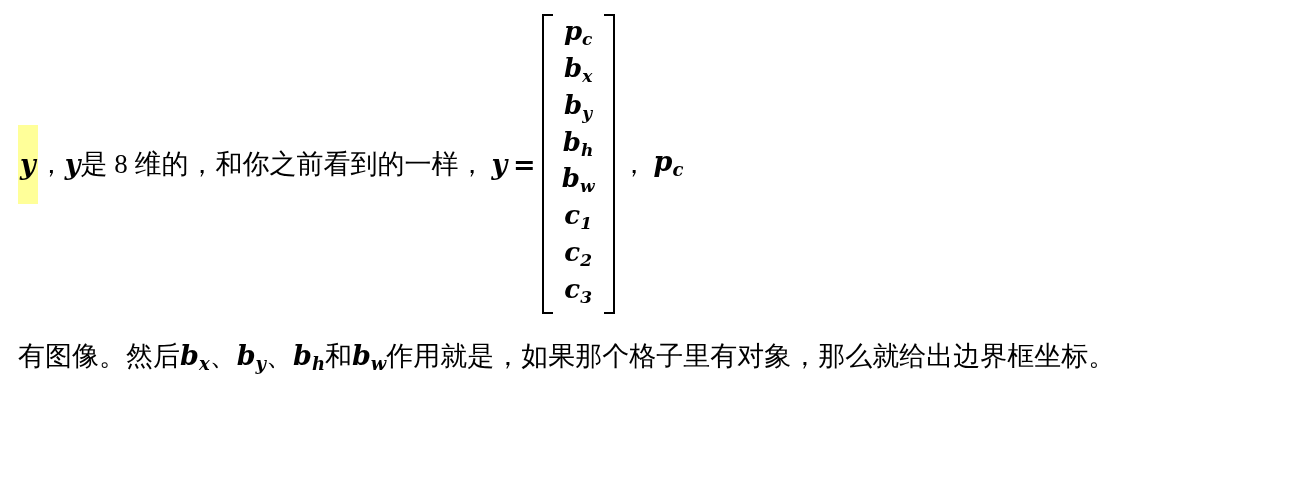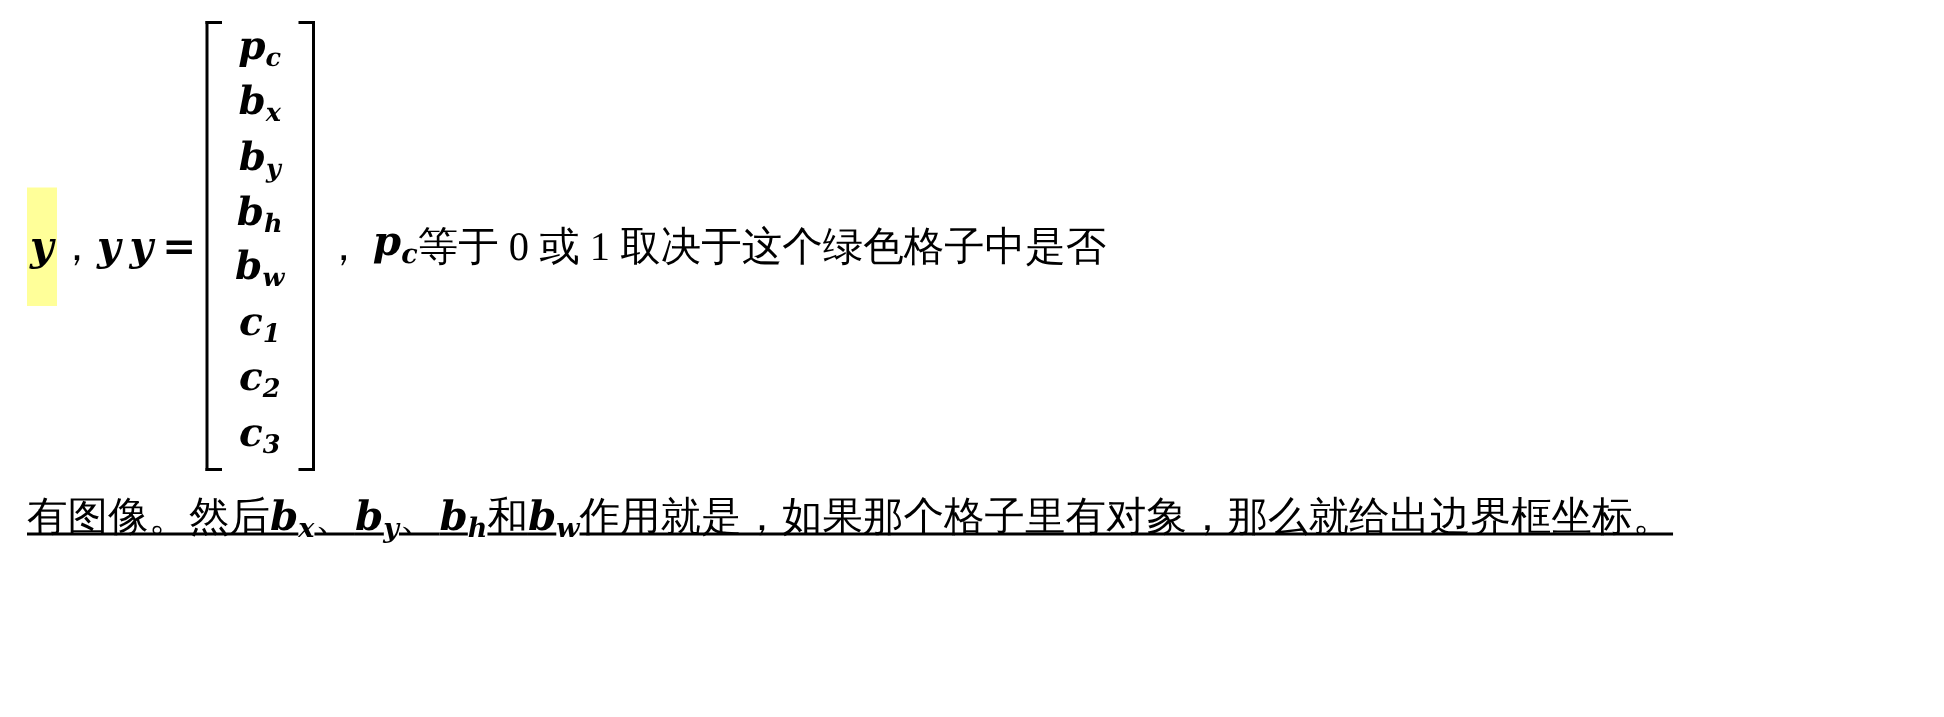--- a/index.html
+++ b/index.html
@@ -102,32 +102,33 @@
   }
 
   
   .para {
     position: absolute;
     left: 18px;
     font-size: 27px;
     line-height: 1.2;
     white-space: nowrap;
   }
-  .para-2 { top: 328px; text-decoration: underline; }
+  .para-2 { top: 340px; }
   .para-3 { top: 405px; }
 </style>
 </head>
 <body>
 
 <div class="page">
 
   <div class="para-matrix">
     <span class="highlight mathvar">y</span>
       <span class="cn">，</span>
       <span class="mathvar">y</span>
+      <span class="cn">是 8 维的，和你之前看到的一样，</span>
       <span class="gap"></span>
       <span class="mathvar">y</span>
       <span class="gap"></span>
       <span class="mathvar">=</span>
 
     <span class="matrix-wrap">
       <span class="bracket left">
           <span></span>
         </span>
       <span class="matrix-col">
@@ -141,21 +142,20 @@
         <span class="row"><span>c</span><span class="sub">3</span></span>
       </span>
       <span class="bracket right">
           <span></span>
         </span>
     </span>
 
     <span class="cn">，</span>
       <span class="gap"></span>
       <span class="mathvar"><span>p</span><span class="sub">c</span></span>
-      <span class="cn">等于 0 或 1 取决于这个绿色格子中是否</span>
   </div>
 
   <div class="para para-2">
     <span class="cn">有图像。然后</span><span class="mathvar"><span>b</span><span class="sub">x</span></span><span class="cn">、</span><span class="mathvar"><span>b</span><span class="sub">y</span></span><span class="cn">、</span><span class="mathvar"><span>b</span><span class="sub">h</span></span><span class="cn">和</span><span class="mathvar"><span>b</span><span class="sub">w</span></span><span class="cn">作用就是，如果那个格子里有对象，那么就给出边界框坐标。</span>
   </div>
 
 
 </div>
 
 </body></html>

